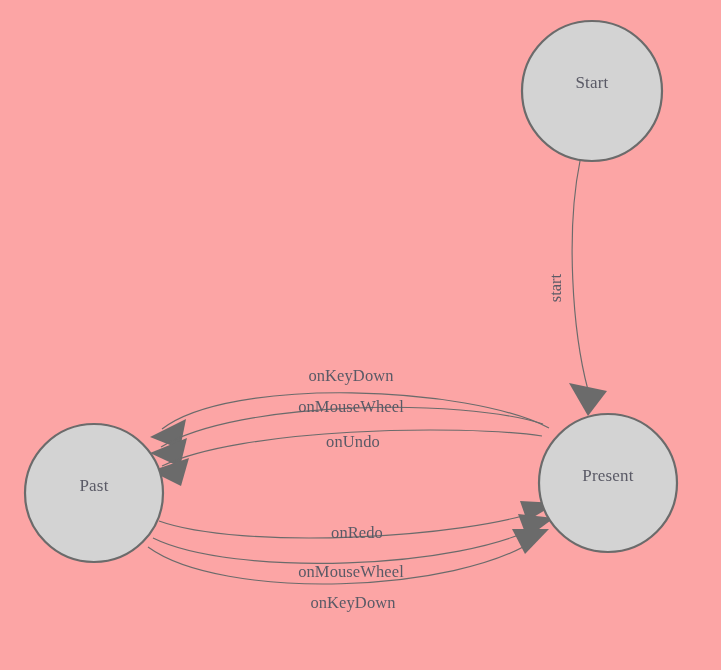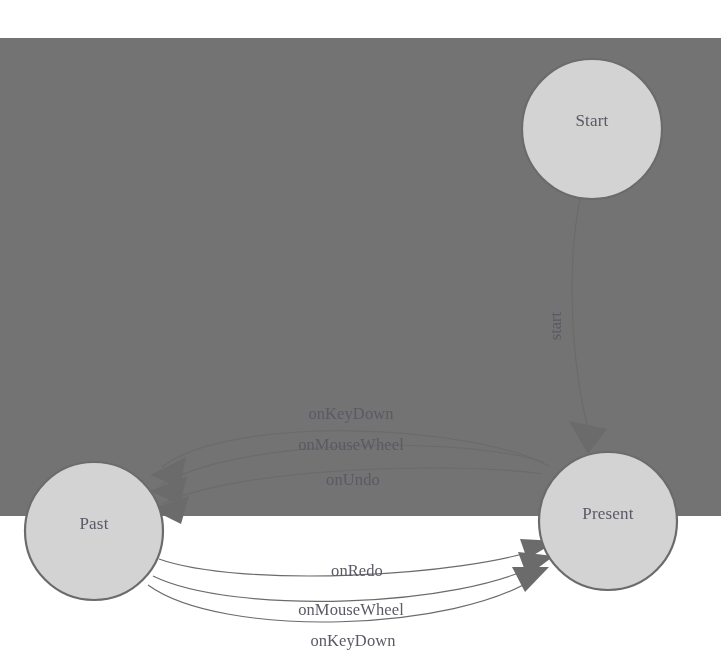--- a/index.html
+++ b/index.html
@@ -9,23 +9,22 @@
   }
   body {
     width: 721px;
     height: 670px;
     overflow: hidden;
     font-family: "Liberation Serif", "DejaVu Serif", serif;
   }
   #diagram-root {
     position: relative;
     width: 721px;
-    height: 478px;
-    background: #737373;
-    margin-top: 38px;
+    height: 670px;
+    background: #fca5a5;
   }
   svg.graph-canvas {
     position: absolute;
     top: 0;
     left: 0;
     width: 721px;
     height: 670px;
     display: block;
   }
   .node-circle {

